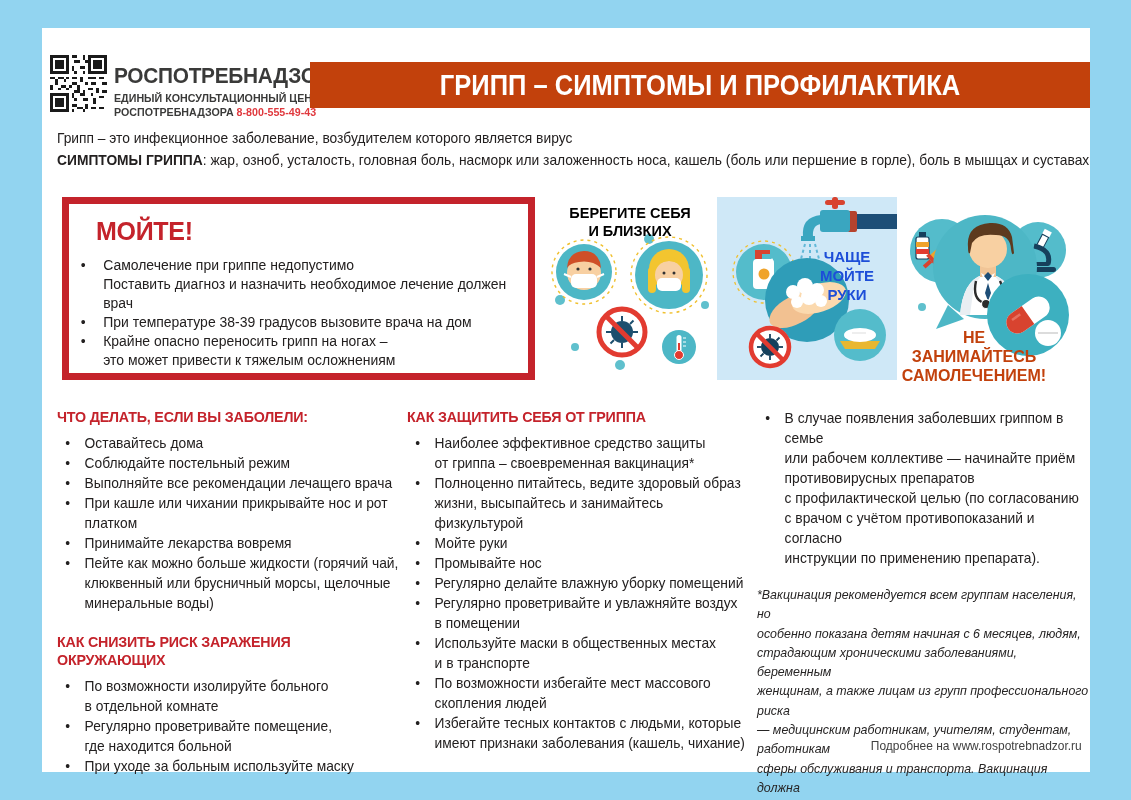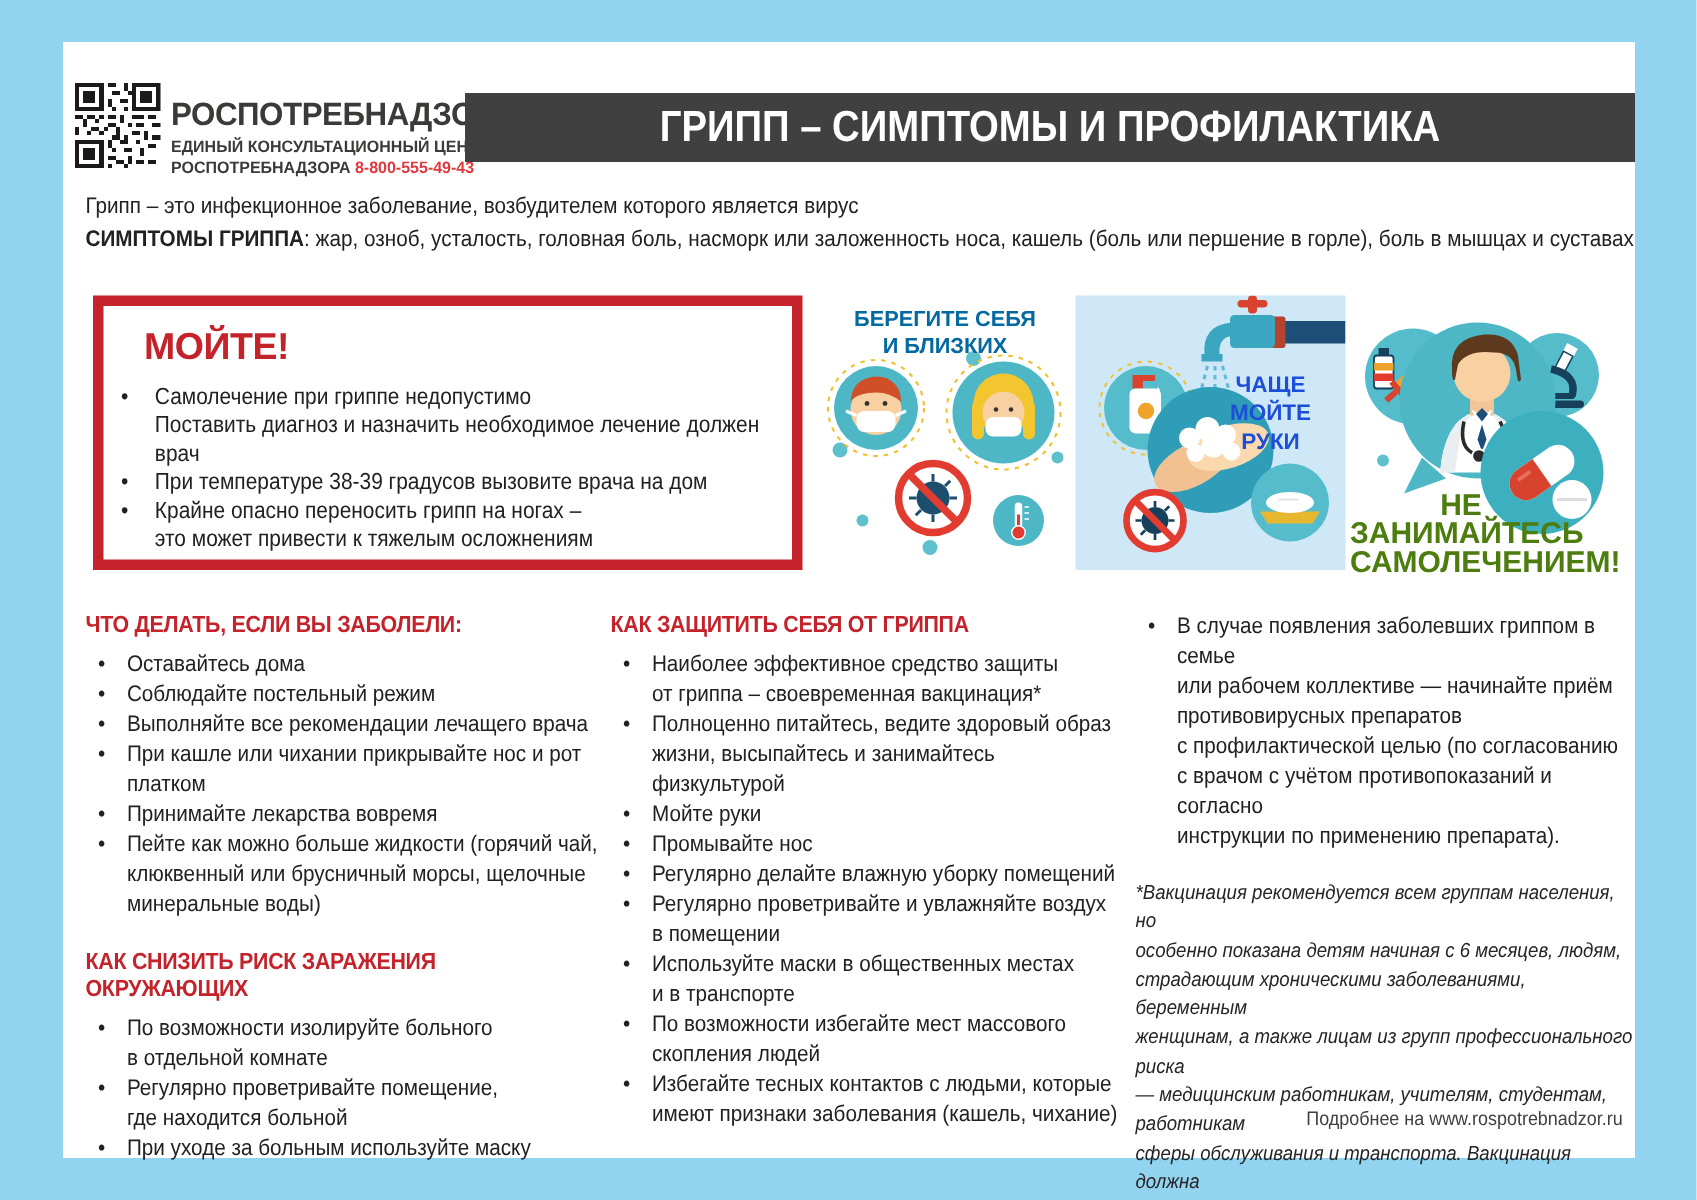--- a/index.html
+++ b/index.html
@@ -30,21 +30,21 @@
     position:absolute; left:72px; top:64px;
     font-size:11px; font-weight:bold; color:#3a3a39;
     line-height:13.5px; white-space:nowrap;
     transform:scaleX(0.97); transform-origin:0 0;
   }
   .logo-sub .phone { color:#e0393e; }
 
   
   .banner {
     position:absolute; left:268px; top:34px; width:780px; height:46px;
-    background:#404040;
+    background:#c2410c;
   }
   .banner span {
     display:block; text-align:center; line-height:46px;
     color:#ffffff; font-size:29px; font-weight:bold;
     white-space:nowrap;
     transform:scaleX(0.88); transform-origin:center;
   }
 
   
   .intro {
@@ -70,23 +70,23 @@
   }
   .imp-list li::before { content:"•"; position:absolute; left:13px; top:0; }
 
   
   .ill { position:absolute; top:169px; height:183px; }
   .ill svg { position:absolute; left:0; top:0; }
   .ill-1 { left:503px; width:170px; }
   .ill-2 { left:675px; width:180px; background:#cfe8f7; }
   .ill-3 { left:858px; width:190px; }
   .cap { position:absolute; font-weight:bold; white-space:pre-line; text-align:center; }
-  .cap-teal { left:0; top:7px; width:100%; color:#0369a1; font-size:14.5px; line-height:18px; }
+  .cap-teal { left:0; top:7px; width:100%; color:#000000; font-size:14.5px; line-height:18px; }
   .cap-navy { left:84px; top:50px; width:92px; color:#1d4ed8; font-size:15px; line-height:19px; }
-  .cap-red  { left:0; top:131px; width:148px; color:#4d7c0f; font-size:20px; line-height:19px; }
+  .cap-red  { left:0; top:131px; width:148px; color:#c2410c; font-size:16px; line-height:19px; }
 
   
   .col { position:absolute; top:380px; }
   .col-1 { left:15px;  width:372px; }
   .col-2 { left:365px; width:372px; }
   .col-3 { left:715px; width:363px; height:364px; }
   .sec-h {
     color:#c4232b; font-size:15.5px; font-weight:bold;
     letter-spacing:-0.2px; margin:0 0 7px 0;
   }

